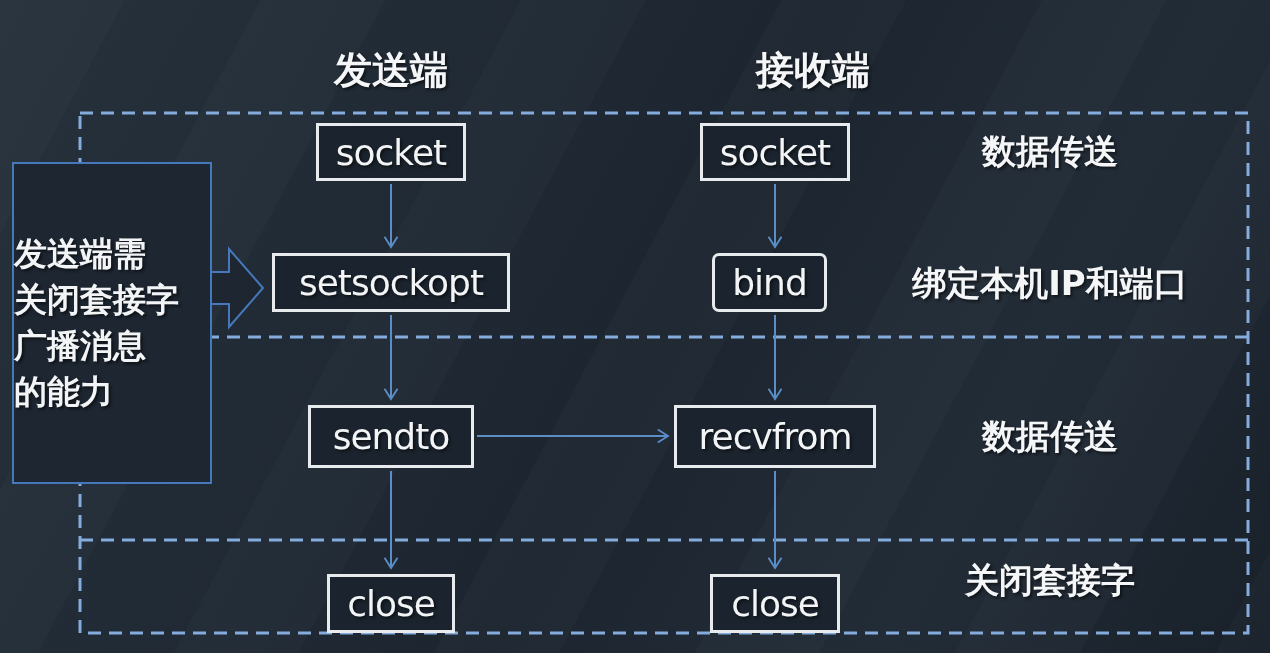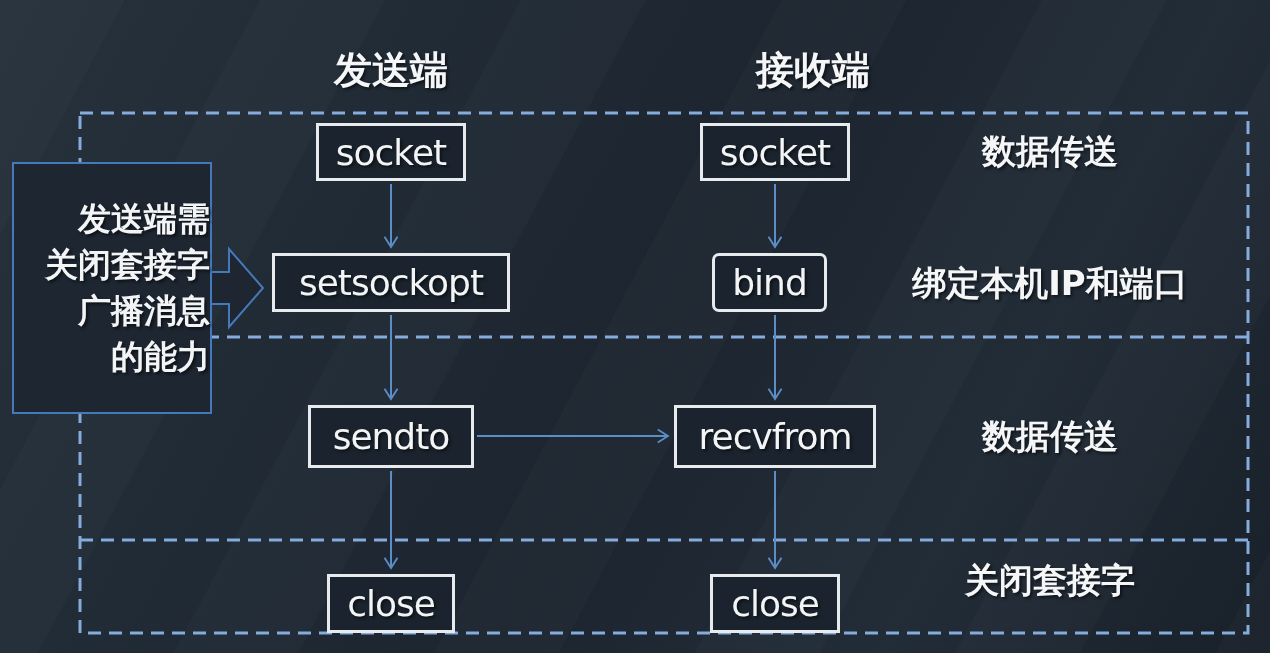--- a/index.html
+++ b/index.html
@@ -54,26 +54,26 @@
     color:#f5f6f8;font-weight:bold;font-size:34px;
     text-shadow:2px 2px 3px rgba(0,0,0,0.55);
     white-space:nowrap;
   }
   #stage-create{top:152px;}
   #stage-bind{top:284px;}
   #stage-transfer{top:437px;}
   #stage-close{top:581px;}
   #annotation-box{
     position:absolute;z-index:3;
-    left:12px;top:162px;width:200px;height:252px;
+    left:12px;top:162px;width:200px;height:322px;
     background:#1d2631;
     border:2px solid #4679bc;
     box-sizing:border-box;
     display:flex;flex-direction:column;
-    align-items:flex-end;justify-content:center;
+    align-items:flex-start;justify-content:center;
     color:#f2f4f6;font-weight:bold;font-size:33px;
     line-height:46px;
     text-shadow:2px 2px 3px rgba(0,0,0,0.55);
     white-space:nowrap;
   }
 </style>
 </head>
 <body>
 
 <div id="canvas">

